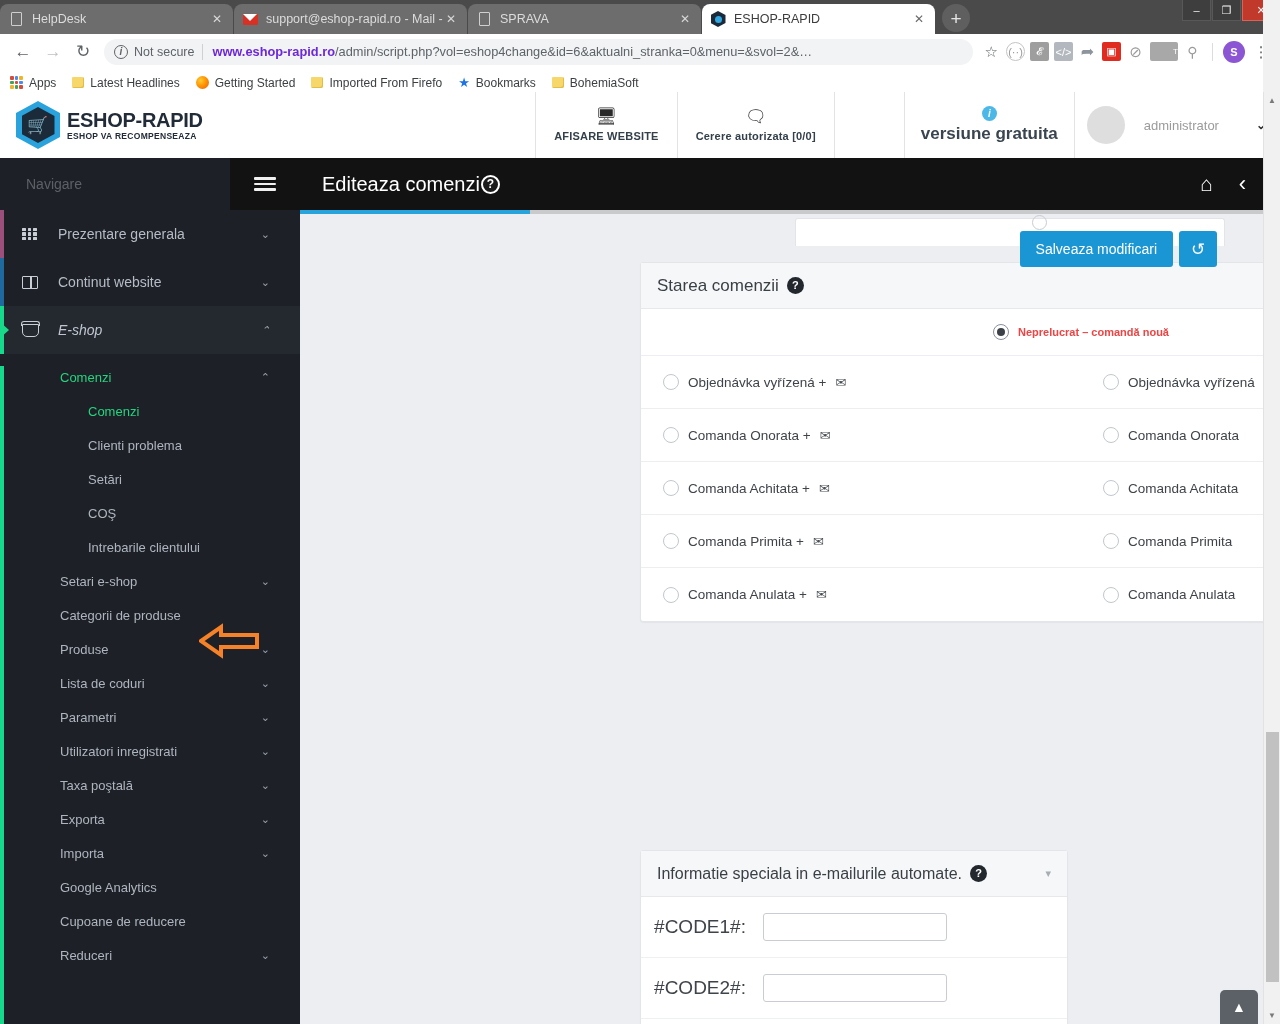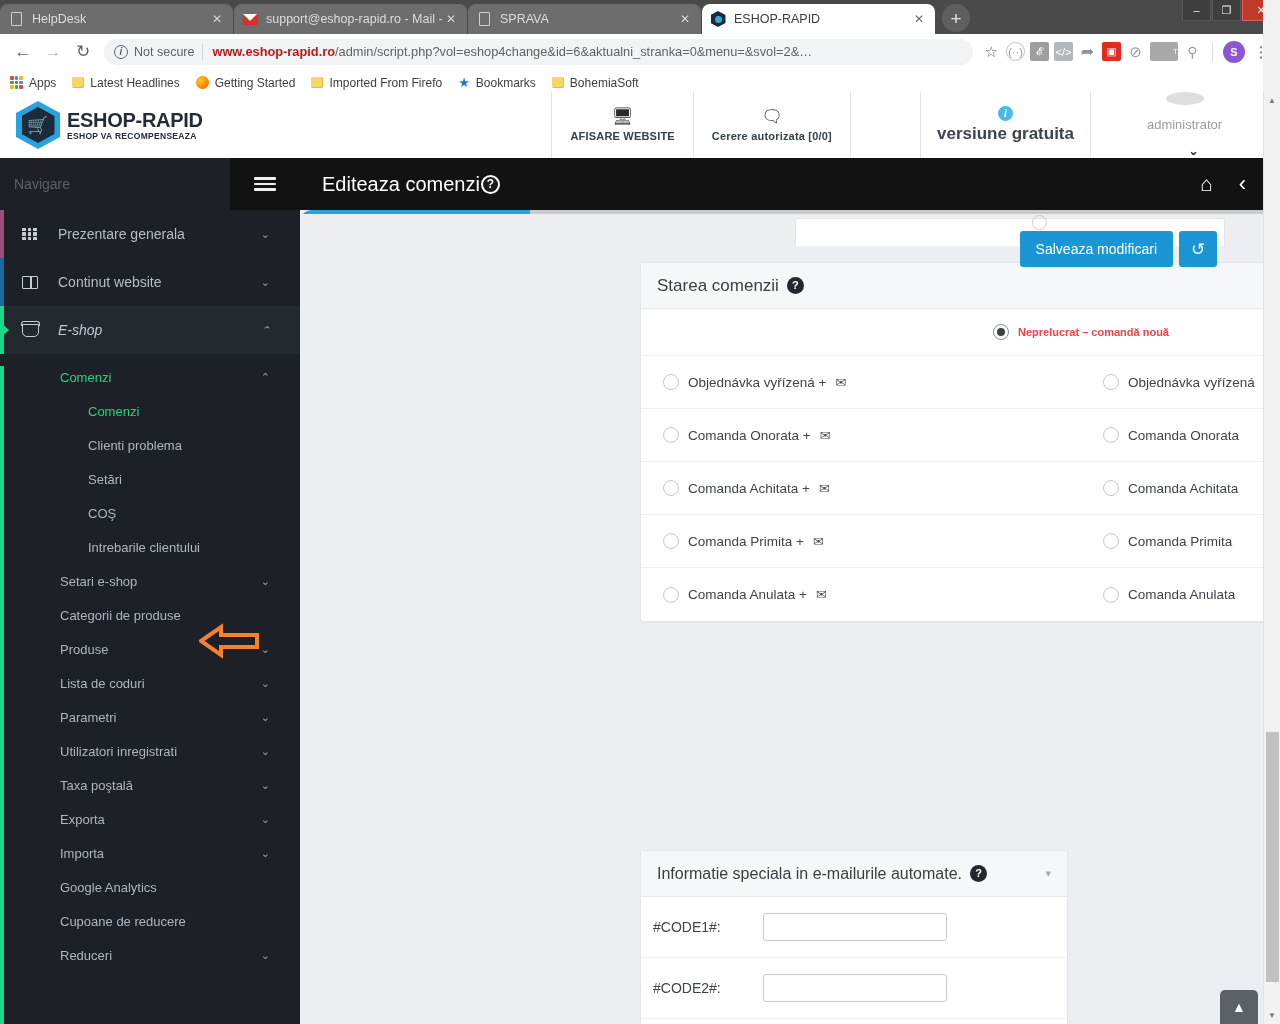--- a/index.html
+++ b/index.html
@@ -84,21 +84,21 @@
     font-size:13px; color:#202124; overflow:hidden;
   }
   .omnibox .infoic {
     width:14px;height:14px;border:1.3px solid #5f6368;border-radius:50%;
     font-size:10px;display:flex;align-items:center;justify-content:center;
     color:#5f6368;margin-right:6px;font-style:italic;font-weight:bold;flex:0 0 14px;
   }
   .notsecure { color:#5f6368; font-size:12.5px; margin-right:8px; white-space:nowrap;}
   .omnidiv { width:1px;height:16px;background:#d0d0d0;margin-right:9px;}
   .urltext { white-space:nowrap; overflow:hidden; font-size:12.8px; }
-  .urltext b{font-weight:700;color:#b91c1c;}
+  .urltext b{font-weight:700;color:#6d28d9;}
   .urltext span{color:#5f6368;}
   .star { color:#5f6368; font-size:15px; margin:0 6px; }
   .exticons { display:flex; align-items:center; gap:5px; margin-left:2px; }
   .extic {
     width:19px;height:19px;display:flex;align-items:center;justify-content:center;
     font-size:11px;color:#fff;border-radius:2px;
   }
   .pipe{width:1px;height:18px;background:#dadce0;margin:0 5px;}
   .avatarchip{
     width:22px;height:22px;border-radius:50%;background:#8b55d4;color:#fff;
@@ -154,31 +154,30 @@
     border-left:1px solid #e3e3e3;display:flex;flex-direction:column;align-items:center;
     justify-content:center;padding:0 16px;position:relative;min-width:130px;
   }
   .verbox .infodot{
     width:15px;height:15px;border-radius:50%;background:#4bb8e8;color:#fff;font-size:10px;
     display:flex;align-items:center;justify-content:center;font-weight:bold;font-style:italic;
     margin-bottom:3px;
   }
   .verbox .lb{ font-size:17px;font-weight:bold;color:#3a4550;white-space:nowrap;}
   .userbox{
-    border-left:1px solid #e3e3e3;display:flex;align-items:center;padding:0 14px 0 12px;gap:12px;
+    border-left:1px solid #e3e3e3;display:flex;align-items:center;padding:0 14px 0 12px;gap:19px;
     min-width:190px;
-    flex-direction:column;
   }
   .useravatar{ width:38px;height:38px;border-radius:50%;background:#dedede;}
   .username{ font-size:13px;color:#9b9b9b;}
   .caretdown{ font-size:12px;color:#2a2a2a;font-weight:bold;margin-left:18px;}
 
   .midbar { height:52px; background:#121212; display:flex; align-items:center; }
   .navlabel {
-    width:230px;height:52px;display:flex;align-items:center;padding-left:14px;
+    width:230px;height:52px;display:flex;align-items:center;padding-left:26px;
     font-size:14px;color:#5d6167;background:#1d2026;
   }
   .burgerbox {
     width:70px;height:52px;background:#121212;display:flex;align-items:center;justify-content:center;
   }
   .burger { width:22px; }
   .burger i{display:block;height:2.6px;background:#f0f0f0;margin:3.2px 0;border-radius:1px;}
   .pagetitle {
     flex:1; display:flex; align-items:center; gap:1px; padding-left:22px;
     font-size:20px; color:#ffffff;
@@ -237,21 +236,21 @@
   .basket::before{
     content:"";position:absolute;left:-1.6px;top:-4px;width:17px;height:4px;
     border:1.6px solid #c9ced6;border-bottom:none;border-radius:3px 3px 0 0;
   }
 
   
   .sb-arrow{ position:absolute; left:199px; top:413px; width:62px; height:36px; }
 
   
   .content {
-    flex:1; background:#edeef2; position:relative; overflow:hidden;border-radius:12px;
+    flex:1; background:#edeef2; position:relative; overflow:hidden;
   }
   .accentbar{ height:4px; background:#29a3dc; width:230px; margin-left:0; }
   .accentbar-wrap{ display:flex; }
   .accentbar-rest{ height:4px; background:#c9cacc; flex:1;}
 
   .panel-partial {
     position:absolute; left:495px; top:8px; width:430px; height:28px;
     background:#fff; border:1px solid #e3e4e8; border-bottom:none; border-radius:3px 3px 0 0;
   }
   .ghost-radio{
@@ -313,21 +312,21 @@
   .status-cell .mailglyph{ font-size:13px; color:#4a4f55; }
 
   .info-card{ position:absolute; left:340px; top:640px; width:428px; }
   .info-head .ttl{ font-size:16px; }
   .code-row{
     height:61px; display:flex; align-items:center; border-bottom:1px solid #eef0f2;
     padding-left:12px;
   }
   .code-row:last-child{ border-bottom:none; }
   .code-lbl{
-    width:110px; text-align:left; padding-right:16px; font-size:14px; color:#3f444a;
+    width:110px; text-align:center; padding-right:16px; font-size:19px; color:#3f444a;
     flex:0 0 110px;
   }
   .code-inp{
     width:184px;height:28px;border:1px solid #c9cdd3;border-radius:3px;background:#fff;
     font-family:inherit;font-size:13px;padding:0 7px;color:#3f444a;outline:none;
   }
 
   
   .totop{
     position:absolute; right:22px; bottom:0px; width:38px; height:34px;

